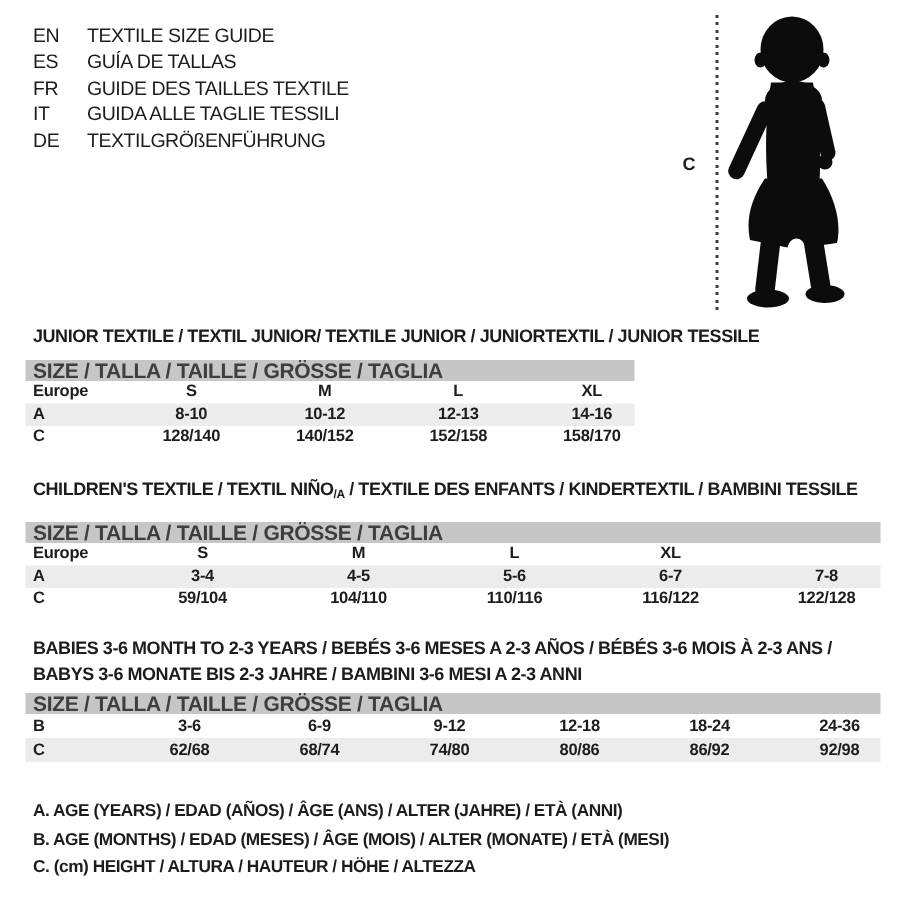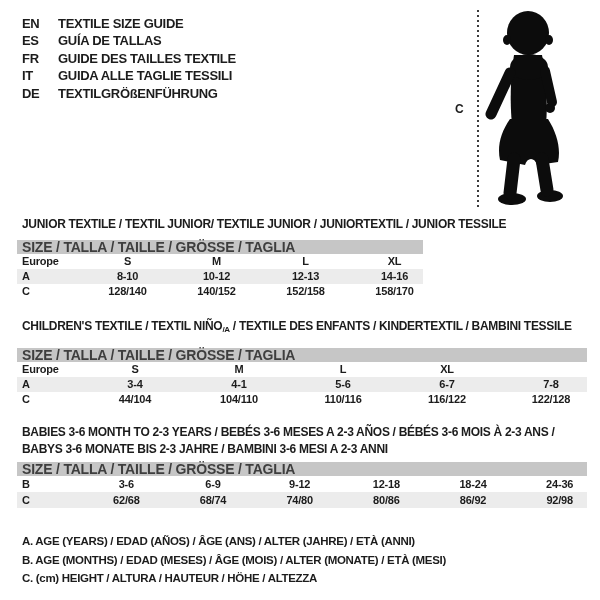--- a/index.html
+++ b/index.html
@@ -5,21 +5,21 @@
   * { margin:0; padding:0; box-sizing:border-box; }
   html,body { background:#ffffff; }
   .page {
     position:relative; width:600px; height:600px; background:#ffffff;
     font-family:"Liberation Sans","DejaVu Sans",sans-serif;
     color:#1c1c1c; overflow:hidden;
   }
 
   
   .langs { position:absolute; left:22px; top:15px; }
-  .lang-row { display:flex; line-height:17.4px; font-size:13px; font-weight:700; letter-spacing:-0.3px; }
+  .lang-row { display:flex; line-height:17.4px; font-size:13px; font-weight:400; letter-spacing:-0.3px; }
   .lang-code { width:36px; }
 
   
   .c-label { position:absolute; left:455px; top:102px; font-size:12px; font-weight:700; }
   .dash-line { position:absolute; left:477px; top:10px; width:2px; height:197px;
     background:repeating-linear-gradient(#3b3b3b 0 2px, transparent 2px 5px); }
   .baby { position:absolute; left:484px; top:9px; }
 
   
   .sec-title { position:absolute; left:22px; font-size:12px; font-weight:700; letter-spacing:-0.3px; line-height:17px; }
@@ -134,28 +134,28 @@
     <div class="trow cols6">
       <span class="cl">Europe</span>
       <span class="cv">S</span>
       <span class="cv">M</span>
       <span class="cv">L</span>
       <span class="cv">XL</span>
     </div>
     <div class="trow cols6 r-gray">
       <span class="cl">A</span>
       <span class="cv">3-4</span>
-      <span class="cv">4-1</span>
+      <span class="cv">4-5</span>
       <span class="cv">5-6</span>
       <span class="cv">6-7</span>
       <span class="cv">7-8</span>
     </div>
     <div class="trow cols6">
       <span class="cl">C</span>
-      <span class="cv">44/104</span>
+      <span class="cv">59/104</span>
       <span class="cv">104/110</span>
       <span class="cv">110/116</span>
       <span class="cv">116/122</span>
       <span class="cv">122/128</span>
     </div>
   </div>
 
   <div class="sec-title title-babies">
     <div>BABIES 3-6 MONTH TO 2-3 YEARS / BEBÉS 3-6 MESES A 2-3 AÑOS / BÉBÉS 3-6 MOIS À 2-3 ANS /</div>
     <div>BABYS 3-6 MONATE BIS 2-3 JAHRE / BAMBINI 3-6 MESI A 2-3 ANNI</div>

